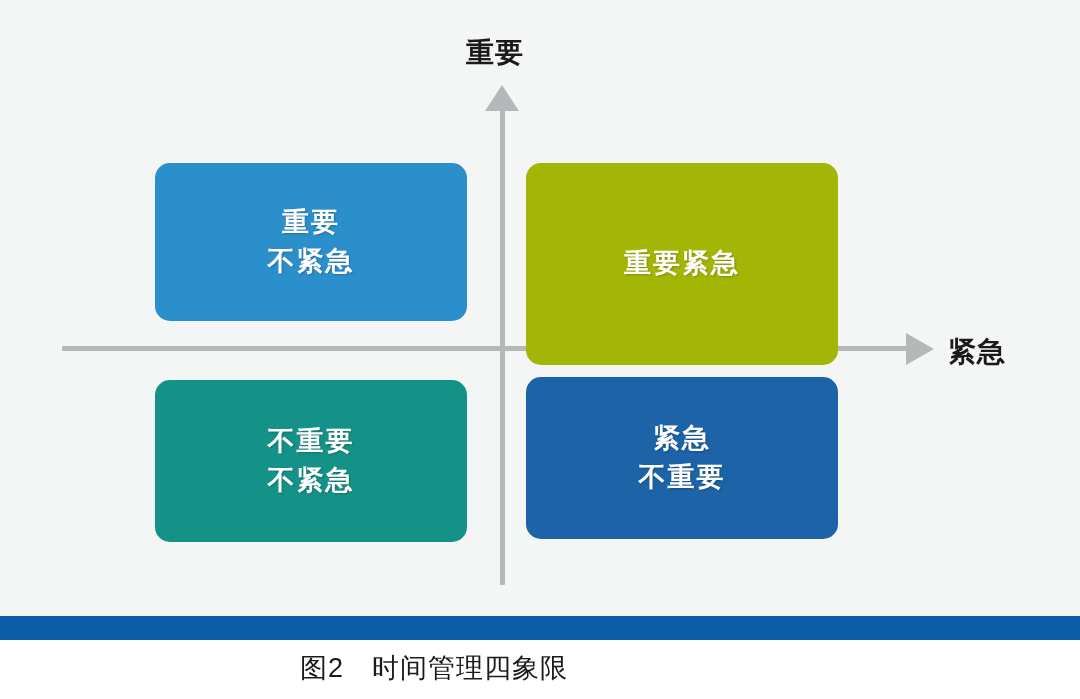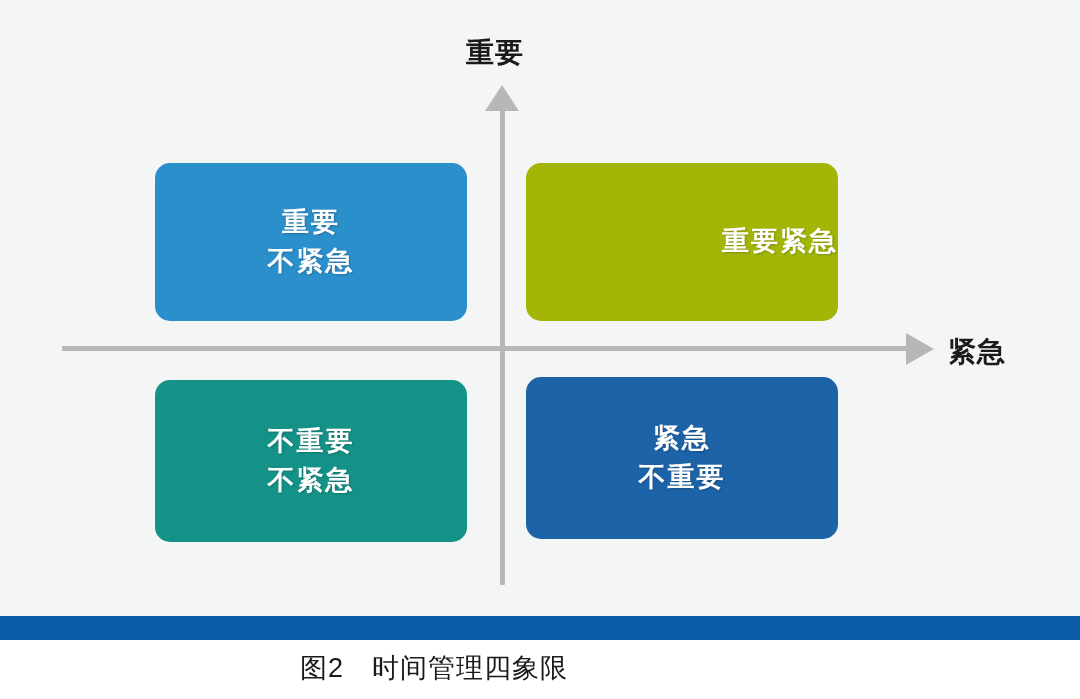--- a/index.html
+++ b/index.html
@@ -134,23 +134,22 @@
     left: 155px;
     top: 163px;
     width: 312px;
     height: 158px;
     background: #2b8fcc;
   }
   #quadrant-important-urgent {
     left: 526px;
     top: 163px;
     width: 312px;
-    height: 158px;
+    height: 202px;
     background: #a3b505;
-    align-items: flex-end;
   }
   #quadrant-not-important-not-urgent {
     left: 155px;
     top: 380px;
     width: 312px;
     height: 162px;
     background: #159287;
   }
   #quadrant-urgent-not-important {
     left: 526px;

